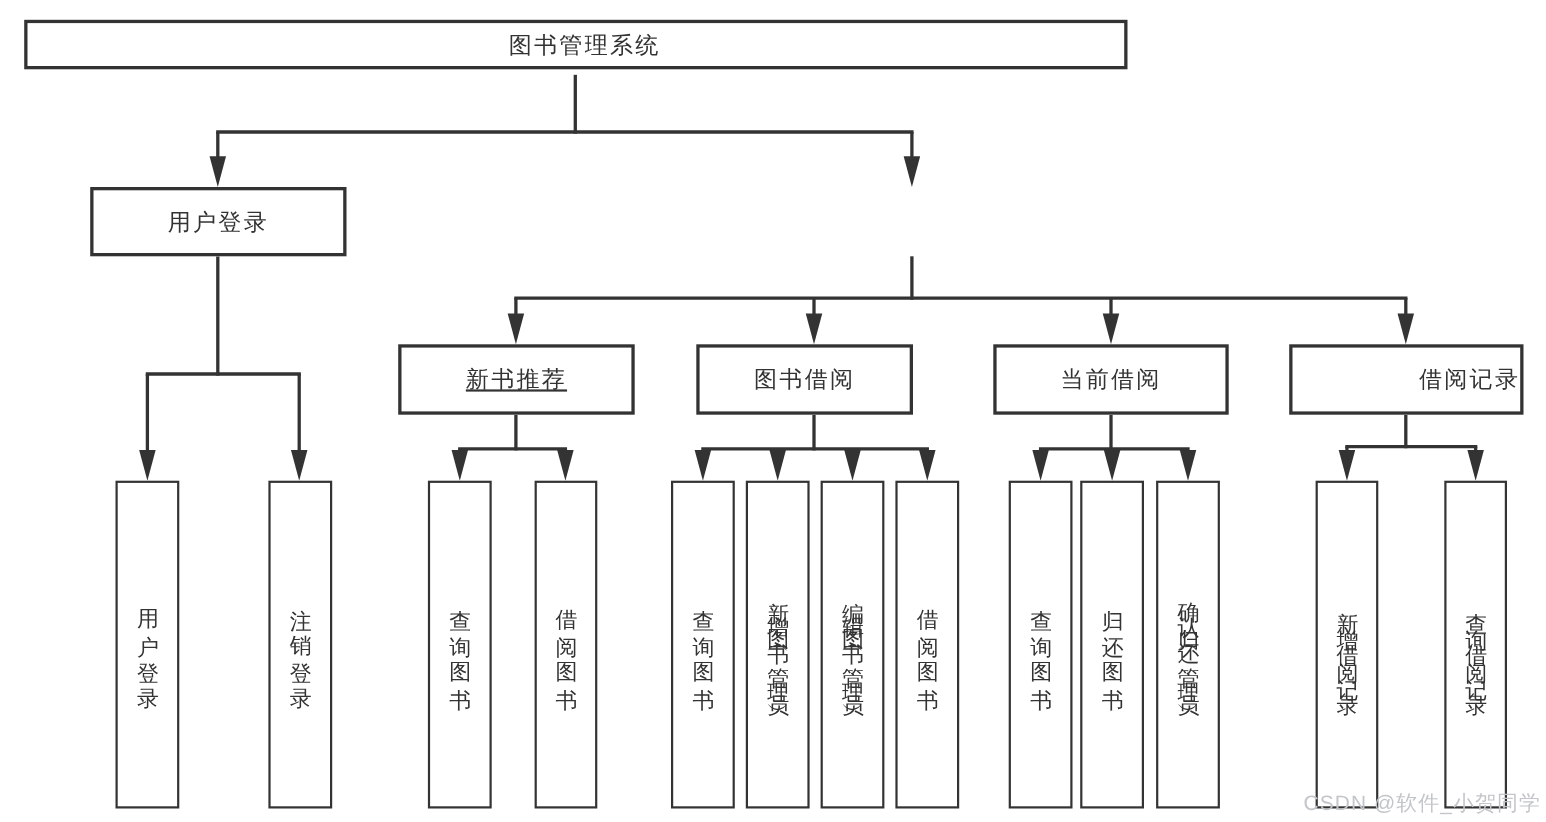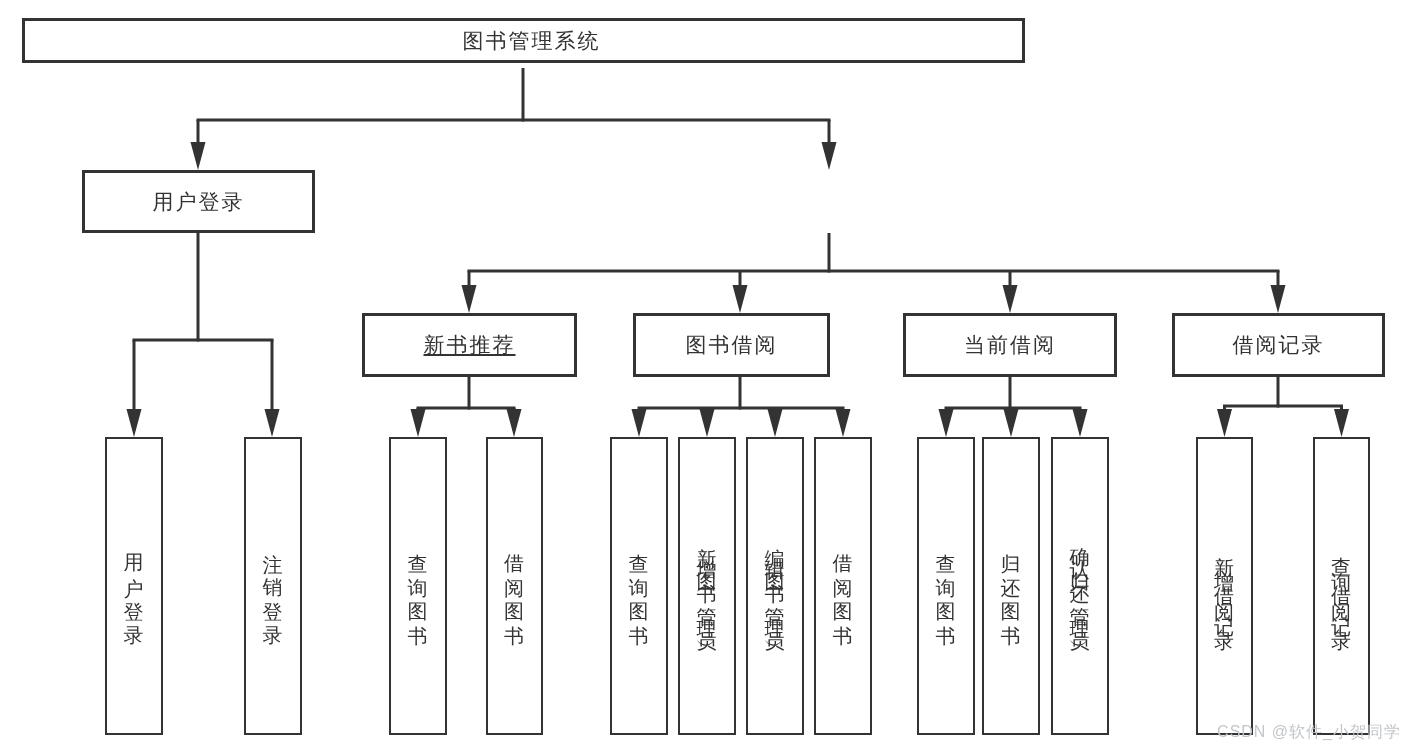--- a/index.html
+++ b/index.html
@@ -21,21 +21,21 @@
     position:absolute; box-sizing:border-box; background: var(--box-fill, #ffffff);
     border:2.5px solid var(--box-border, #333333);
     display:flex; align-items:center; justify-content:center;
     top:437px; height:298px; width:58px;
   }
   .vlabel {
     writing-mode: vertical-rl; text-orientation: mixed;
     font-size:20px; line-height:1; color: var(--text, #333333); white-space:nowrap;
   }
   .watermark {
-    position:absolute; right:4px; bottom:4px; font-size:16px;
+    position:absolute; right:4px; bottom:4px; font-size:19px;
     color: var(--watermark, #c2c6ca); letter-spacing:1px; z-index:5;margin-top:36px;
   }
 </style>
 </head>
 <body>
 
 <div id="stage">
 
   <svg class="connectors" viewBox="0 0 1405 747">
     <g>
@@ -109,21 +109,21 @@
 
   <div class="hbox" style="left:362px; top:313px; width:215px; height:64px;text-decoration:underline;">
     <span>新书推荐</span>
   </div>
   <div class="hbox" style="left:633px; top:313px; width:197px; height:64px;">
     <span>图书借阅</span>
   </div>
   <div class="hbox" style="left:903px; top:313px; width:214px; height:64px;">
     <span>当前借阅</span>
   </div>
-  <div class="hbox" style="left:1172px; top:313px; width:213px; height:64px;">
+  <div class="hbox" style="left:1172px; top:313px; width:213px; height:64px;justify-content:flex-end;">
     <span>借阅记录</span>
   </div>
 
   <div class="vbox" style="left:105px;">
     <span class="vlabel" style="letter-spacing: 24px;">用户登录</span>
   </div>
   <div class="vbox" style="left:244px;">
     <span class="vlabel" style="letter-spacing: 24px;">注销登录</span>
   </div>
 

